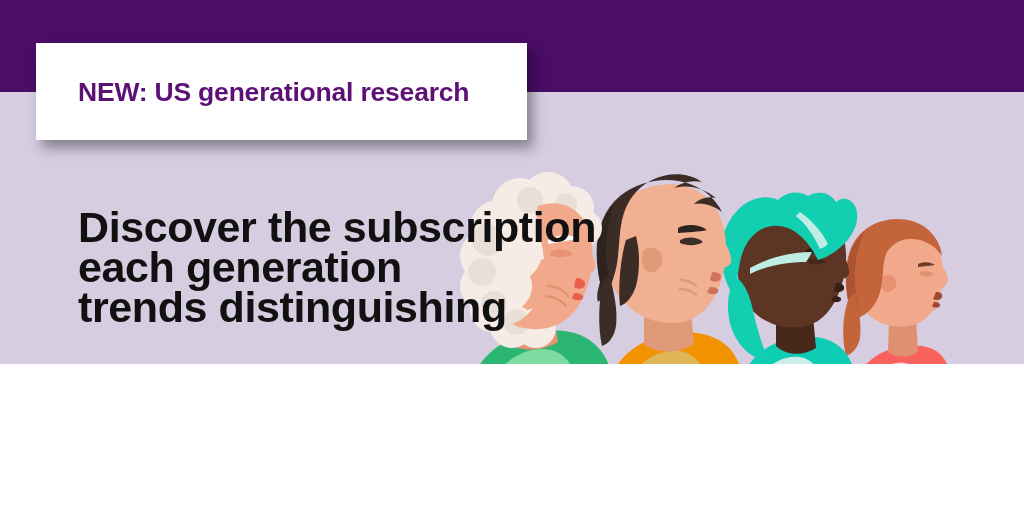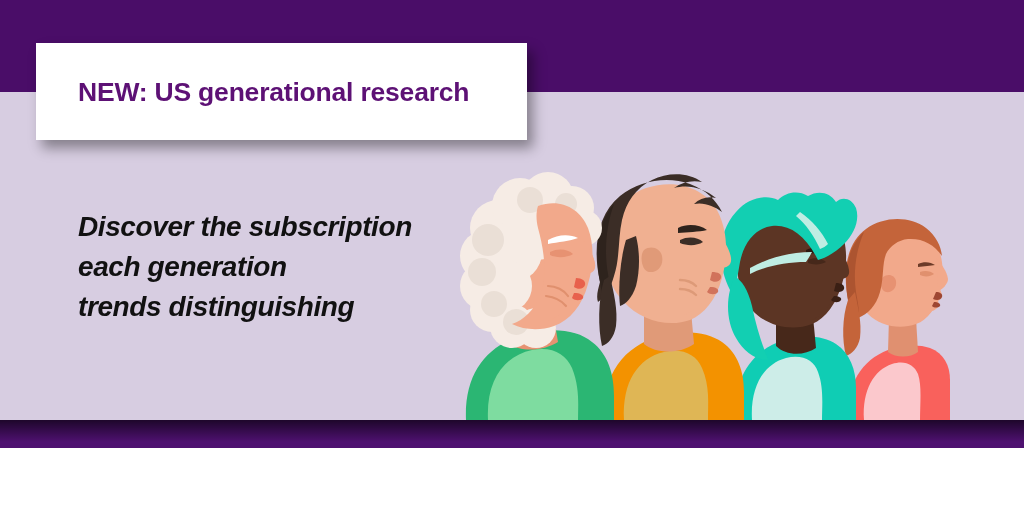--- a/index.html
+++ b/index.html
@@ -3,21 +3,21 @@
 <meta charset="utf-8">
 <style>
   html, body {
     margin: 0;
     padding: 0;
     background: #ffffff;
   }
   #banner {
     position: relative;
     width: 1024px;
-    height: 448px;
+    height: 364px;
     overflow: hidden;
     font-family: "Liberation Sans", sans-serif;
     background: #D7CDE1;
   }
   
   .band-top {
     position: absolute;
     left: 0; top: 0;
     width: 1024px; height: 92px;
     background: #4A0D68;
@@ -62,26 +62,25 @@
     letter-spacing: -0.2px;
     white-space: nowrap;
   }
 
   
   .headline {
     position: absolute;
     left: 78px; top: 207px;
     width: 420px;
     color: #111111;
-    font-size: 28px;
+    font-size: 43px;
     font-weight: bold;
     line-height: 40px;
     letter-spacing: -0.4px;
     z-index: 4;
-    font-style: italic;
   }
   .headline div { white-space: nowrap; }
 
   
   .illustration {
     position: absolute;
     left: 0; top: 0;
     width: 1024px; height: 512px;
     z-index: 2;
     pointer-events: none;

